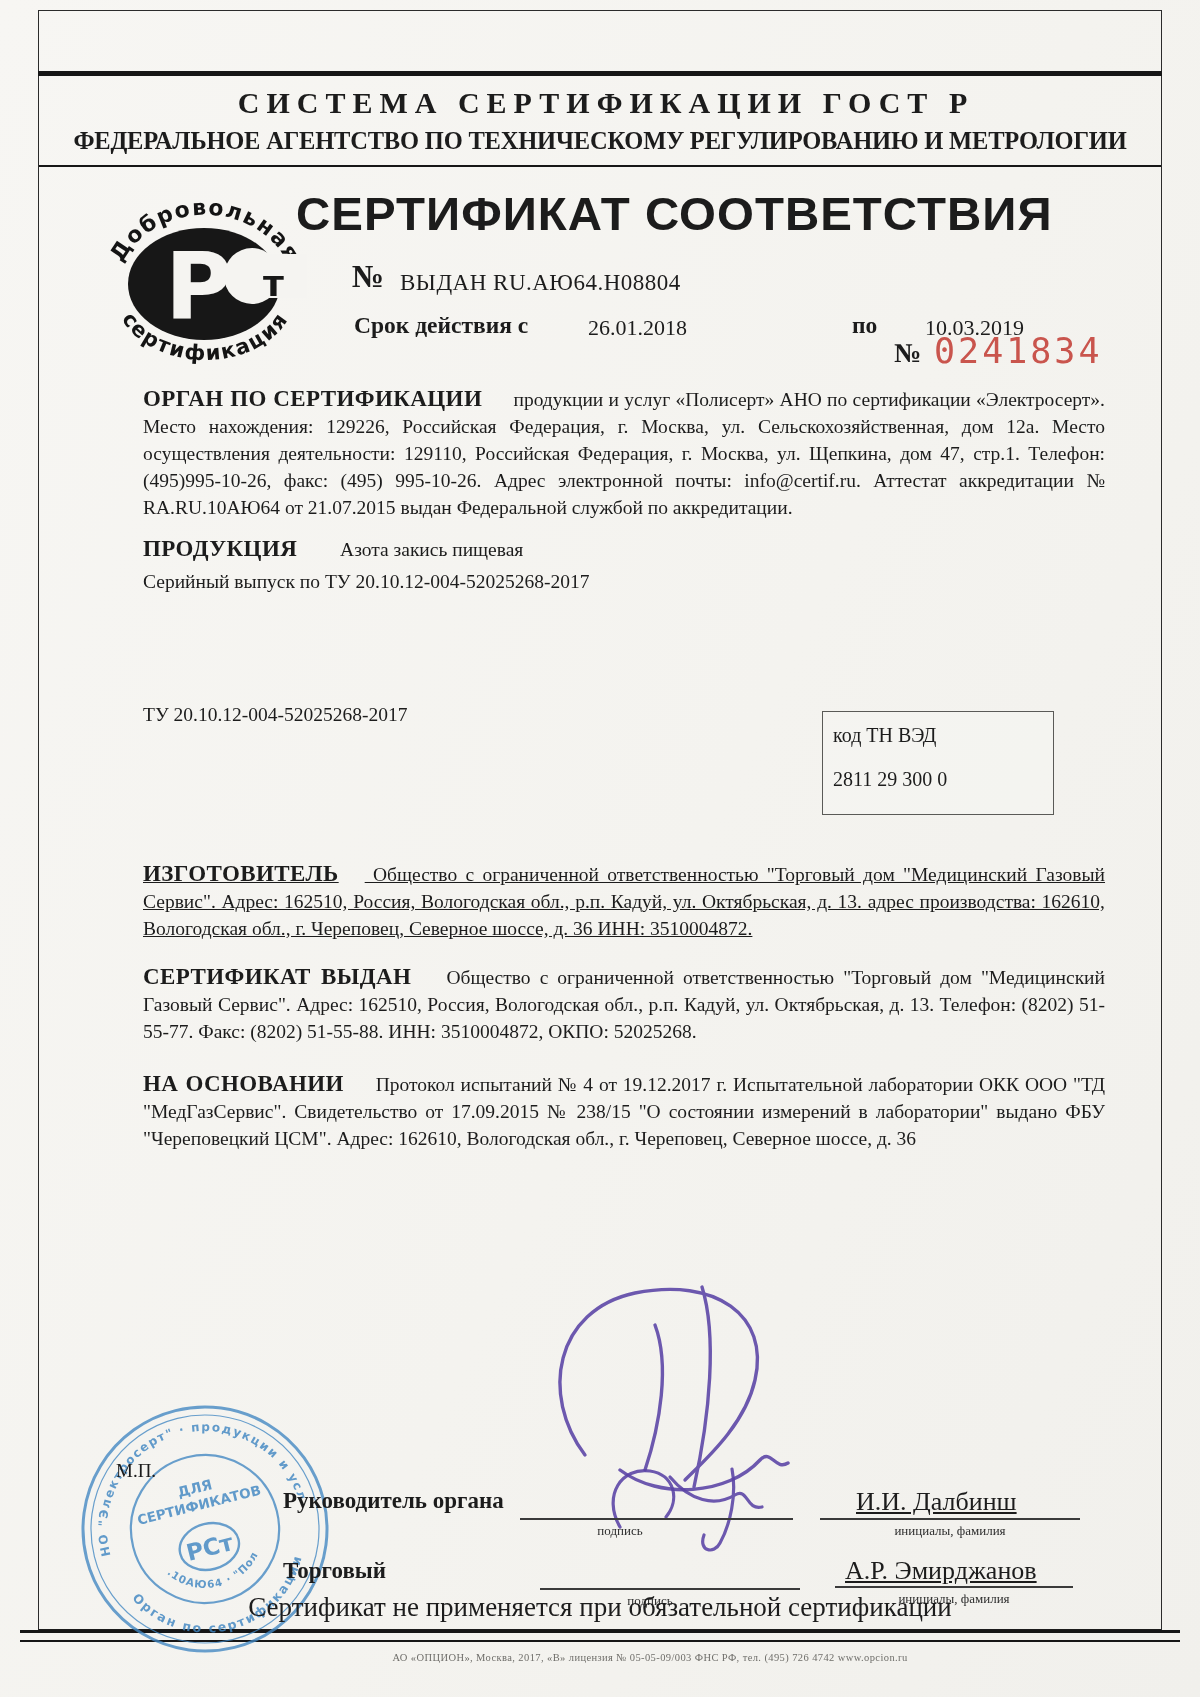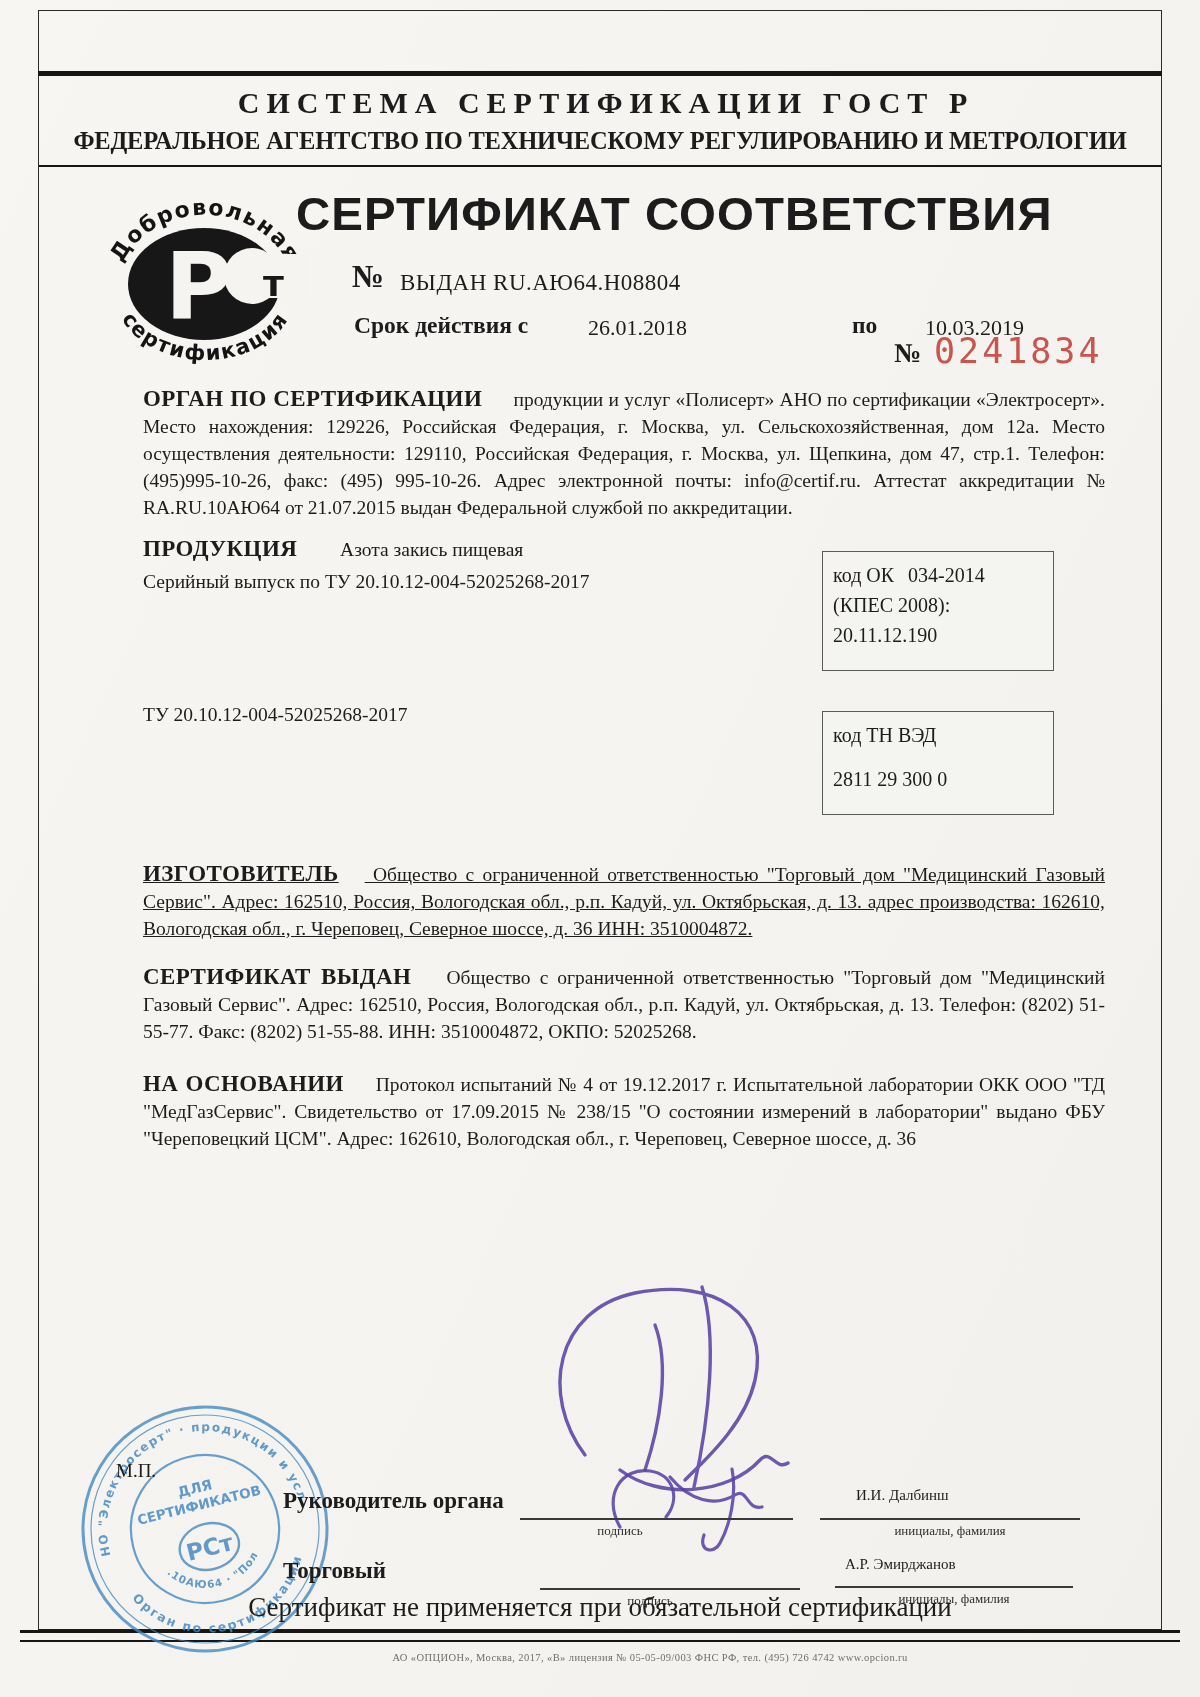--- a/index.html
+++ b/index.html
@@ -30,21 +30,21 @@
               font-size:35px;letter-spacing:3px;color:#c5443c;opacity:.9;}
   
   .sec{position:absolute;left:96px;width:962px;text-align:justify;
        font-size:19.5px;line-height:27px;margin-left:47px;}
   .sec .h{font-weight:bold;font-size:23px;letter-spacing:.4px;padding-right:26px;}
   .codebox{position:absolute;left:822px;width:210px;border:1px solid #5a5a57;
            padding:8px 10px;font-size:20px;line-height:30px;background:rgba(255,255,255,0.15);}
   .codebox .lbl{display:inline-block;margin-right:14px;}
   
   .role{position:absolute;font-size:23px;font-weight:bold;}
-  .sname{position:absolute;font-size:15px;}
+  .sname{position:absolute;font-size:26px;text-decoration:underline;}
   .sline{position:absolute;height:1.5px;background:#3a3a3a;}
   .cap{position:absolute;font-size:13px;color:#2e2e2e;text-align:center;}
   .mp{position:absolute;left:116px;top:1460px;font-size:19px;}
   .note{position:absolute;left:0;right:0;top:1592px;text-align:center;font-size:27px;}
   .imprint{position:absolute;left:300px;width:700px;top:1652px;text-align:center;
            font-size:10.5px;color:#6f6e6a;letter-spacing:.4px;}
   svg{position:absolute;overflow:visible;}
   svg text{font-family:"DejaVu Sans",sans-serif;}
 </style>
 </head>
@@ -93,25 +93,20 @@
     <span class="h">ОРГАН ПО СЕРТИФИКАЦИИ</span>
     <span>продукции и услуг «Полисерт» АНО по сертификации «Электросерт». Место нахождения: 129226, Российская Федерация, г. Москва, ул. Сельскохозяйственная, дом 12а. Место осуществления деятельности: 129110, Российская Федерация, г. Москва, ул. Щепкина, дом 47, стр.1. Телефон:(495)995-10-26, факс: (495) 995-10-26. Адрес электронной почты: info@certif.ru. Аттестат аккредитации № RA.RU.10АЮ64 от 21.07.2015 выдан Федеральной службой по аккредитации.</span>
   </div>
 
   <div class="sec" style="top:535px;width:730px;text-align:left;">
     <div>
       <span class="h">ПРОДУКЦИЯ</span>
       <span style="padding-left:12px;">Азота закись пищевая</span>
     </div>
     <div style="margin-top:5px;">Серийный выпуск по ТУ 20.10.12-004-52025268-2017</div>
-  </div>
-  <div class="codebox" style="top:551px;height:102px;">
-    <span class="lbl">код ОК</span><span>034-2014</span>
-    <div>(КПЕС 2008):</div>
-    <div>20.11.12.190</div>
   </div>
 
   <div class="sec" style="top:692px;width:740px;text-align:left;">
     <div style="margin-top:9px;">ТУ 20.10.12-004-52025268-2017</div>
   </div>
   <div class="codebox" style="top:711px;height:86px;">
     <div>код ТН ВЭД</div>
     <div style="margin-top:14px;">2811 29 300 0</div>
   </div>
 

